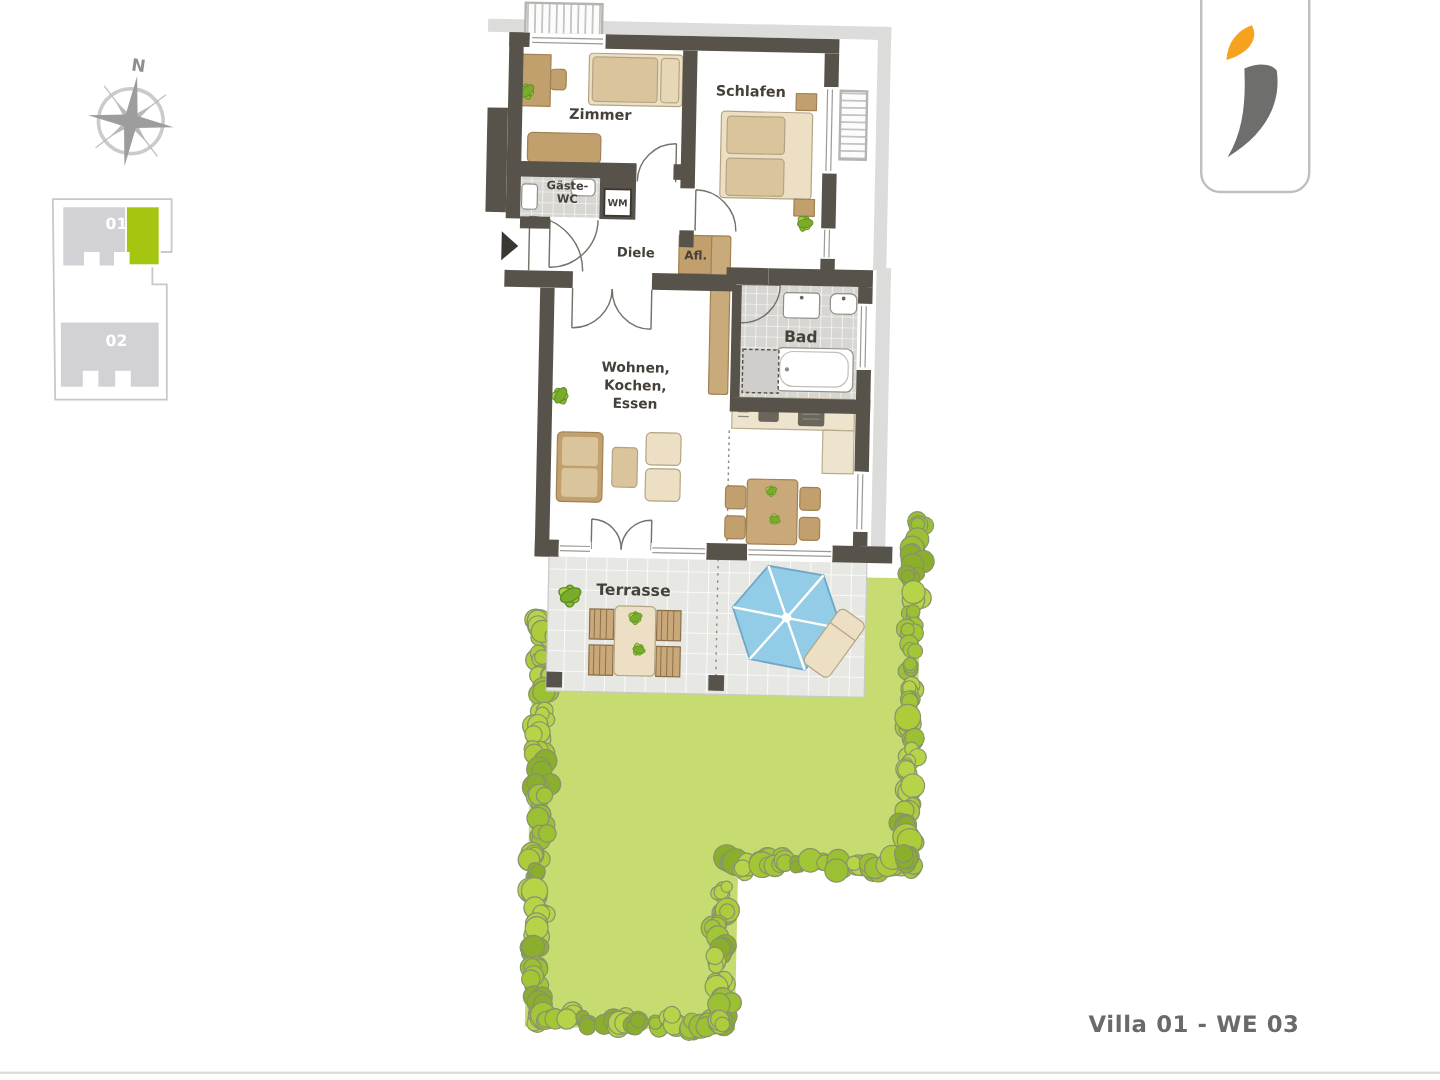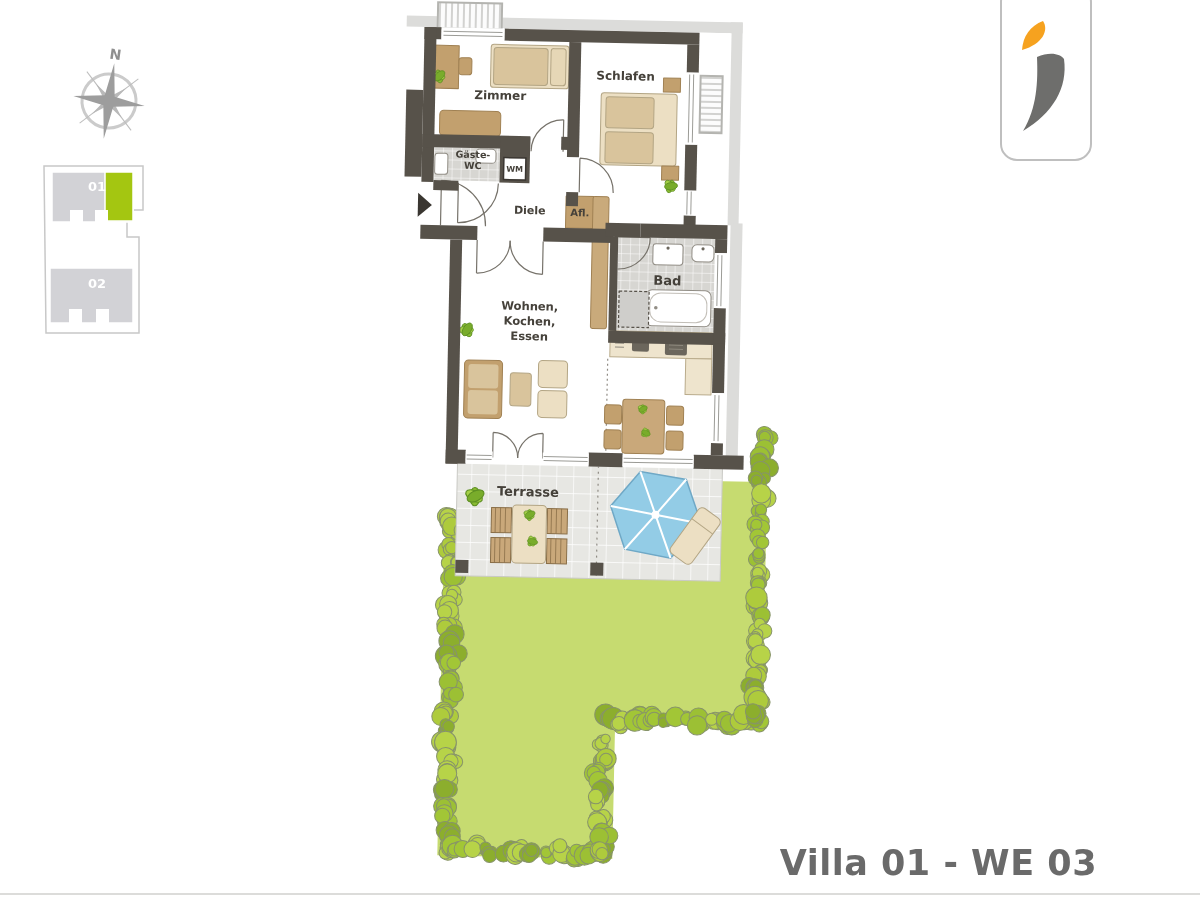--- a/index.html
+++ b/index.html
@@ -1,20 +1,20 @@
 <!DOCTYPE html>
 <html><head>
 <meta charset="utf-8">
 <style>
   html,body{margin:0;padding:0;background:#fff;}
   body{width:1200px;height:900px;position:relative;overflow:hidden;
        font-family:"DejaVu Sans","Liberation Sans",sans-serif;}
   svg text{font-family:"DejaVu Sans","Liberation Sans",sans-serif;}
   .plan-label{fill:#45413a;font-weight:bold;}
-  .title{position:absolute;top:843px;right:103px;font-size:35px;font-weight:bold;
+  .title{position:absolute;top:843px;right:117px;font-size:19px;font-weight:bold;
          color:#6a6a6a;letter-spacing:0.5px;}
 </style>
 </head>
 <body>
 
 
 
 <svg width="1200" height="900" viewBox="0 0 1200 900">
   <defs>
     <pattern id="tiles" width="9" height="9" patternUnits="userSpaceOnUse">

